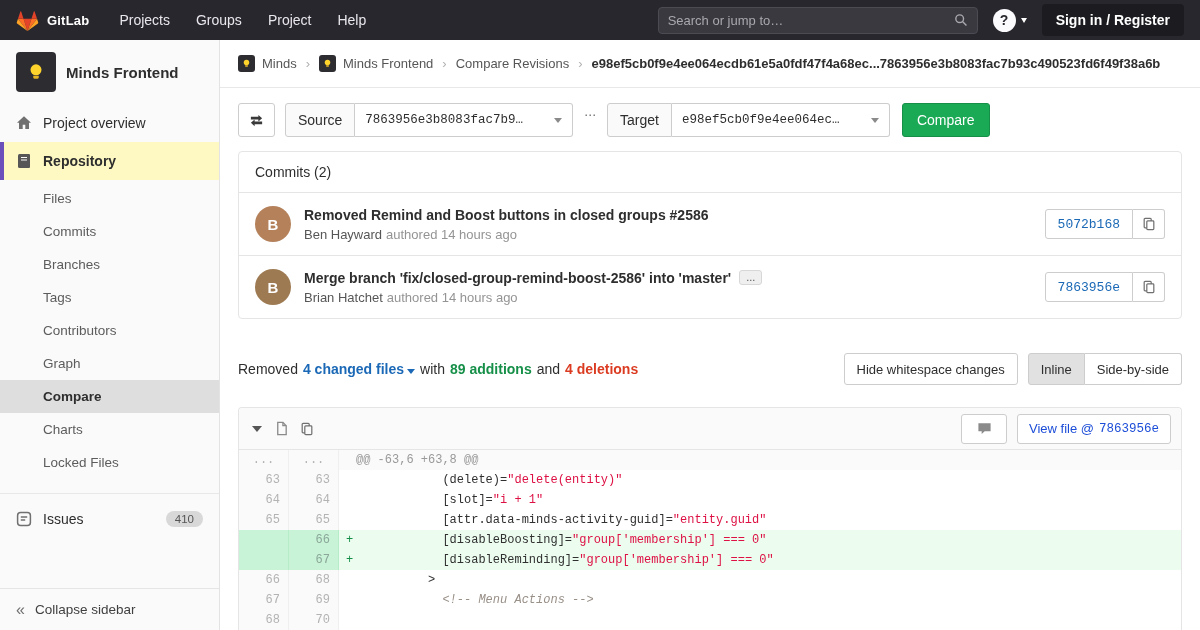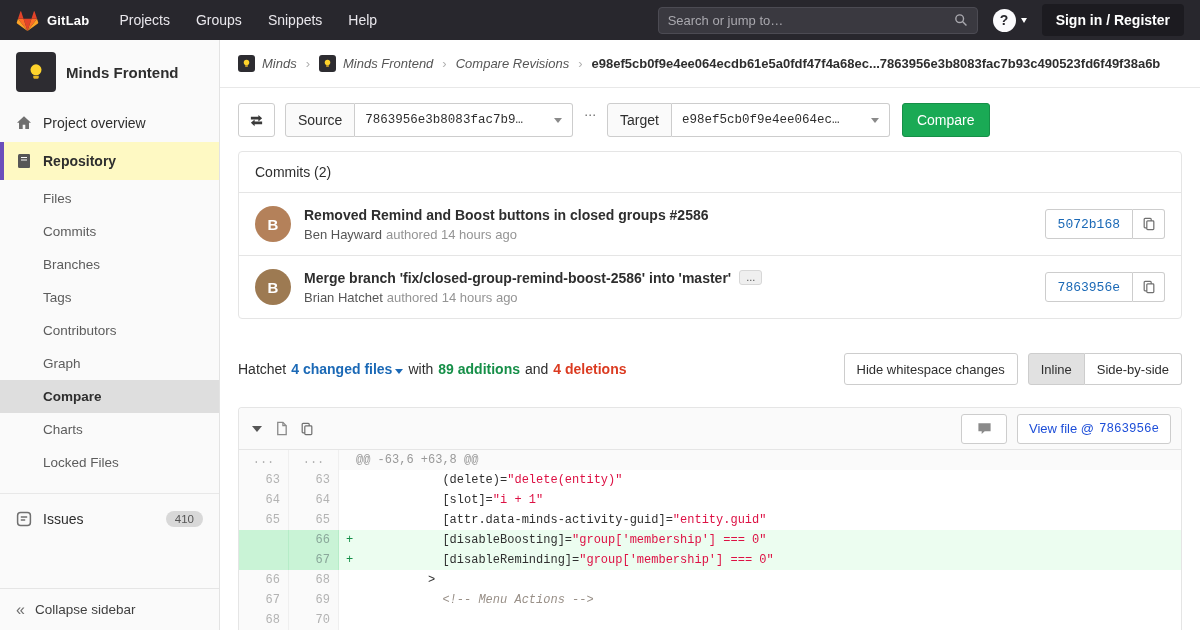--- a/index.html
+++ b/index.html
@@ -80,21 +80,21 @@
     align-items:center; gap:10px; font-size:13.5px; color:#404040; cursor:pointer;
   }
   .collapse-glyph { color:#707070; font-size:16px; line-height:12px; }
 
   
   .main { position:absolute; left:220px; top:40px; right:0; bottom:0; background:#fff; overflow:hidden; }
   .breadcrumbs {
     height:48px; border-bottom:1px solid #e8e8e8; display:flex; align-items:center;
     padding:0 18px; font-size:13px; color:#565656; gap:9px; white-space:nowrap; overflow:hidden;
   }
-  .crumb { display:flex; align-items:center; gap:7px; cursor:pointer;font-style:italic; }
+  .crumb { display:flex; align-items:center; gap:7px; cursor:pointer; }
   .crumb-avatar {
     width:17px; height:17px; border-radius:3px; background:#2d2c31;
     display:flex; align-items:center; justify-content:center; flex:none;
   }
   .crumb-sep { color:#b0b0b0; }
   .crumb-current { font-weight:bold; color:#2e2e2e; overflow:hidden; text-overflow:ellipsis; }
 
   .compare-form { display:flex; padding:15px 18px 14px; }
   .swap-btn {
     width:37px; height:34px; border:1px solid #cdcdcd; border-radius:3px;
@@ -204,21 +204,21 @@
       <path fill="#e24329" d="M18 34.5L24.2 15.4H11.8z"></path>
       <path fill="#fc6d26" d="M18 34.5L11.8 15.4H3.1zM18 34.5l6.2-19.1h8.7z"></path>
       <path fill="#fca326" d="M3.1 15.4L1.2 21.2a1.3 1.3 0 0 0 .5 1.5L18 34.5zM32.9 15.4l1.9 5.8a1.3 1.3 0 0 1-.5 1.5L18 34.5z"></path>
       <path fill="#e24329" d="M3.1 15.4h8.7L8.1 3.9c-.2-.6-1-.6-1.2 0zM32.9 15.4h-8.7l3.7-11.5c.2-.6 1-.6 1.2 0z"></path>
     </svg>
     <span class="brand-name">GitLab</span>
   </div>
   <nav class="nav-links" id="nav-links">
       <a class="nav-link">Projects</a>
       <a class="nav-link">Groups</a>
-      <a class="nav-link">Snippets</a>
+      <a class="nav-link">Project</a>
       <a class="nav-link">Help</a>
     </nav>
   <div class="nav-right">
     <div class="search-box">
       <input type="text" placeholder="Search or jump to…" style="">
       <svg viewBox="0 0 16 16" width="14" height="14">
         <circle cx="6.5" cy="6.5" r="4.4" fill="none" stroke="#a9a8ae" stroke-width="1.6"></circle>
         <path d="M10 10l4.2 4.2" stroke="#a9a8ae" stroke-width="1.6"></path>
       </svg>
     </div>
@@ -391,21 +391,21 @@
           <path d="M10.5 4.5v-2a1 1 0 0 0-1-1h-6a1 1 0 0 0-1 1v9a1 1 0 0 0 1 1h2" fill="none" stroke="#707070" stroke-width="1.4"></path>
         </svg>
       </button>
     </div>
   </div>
         </div>
     </section>
 
     <div class="summary-row">
       <div class="summary-left">
-        <span>Hatchet</span>
+        <span>Removed</span>
         <span class="files-link">
           <span>4 changed files</span><span class="caret blue"></span>
         </span>
         <span>with</span>
         <span class="add-green">89 additions</span>
         <span>and</span>
         <span class="del-red">4 deletions</span>
       </div>
       <div class="summary-right">
         <button class="btn-light">Hide whitespace changes</button>

